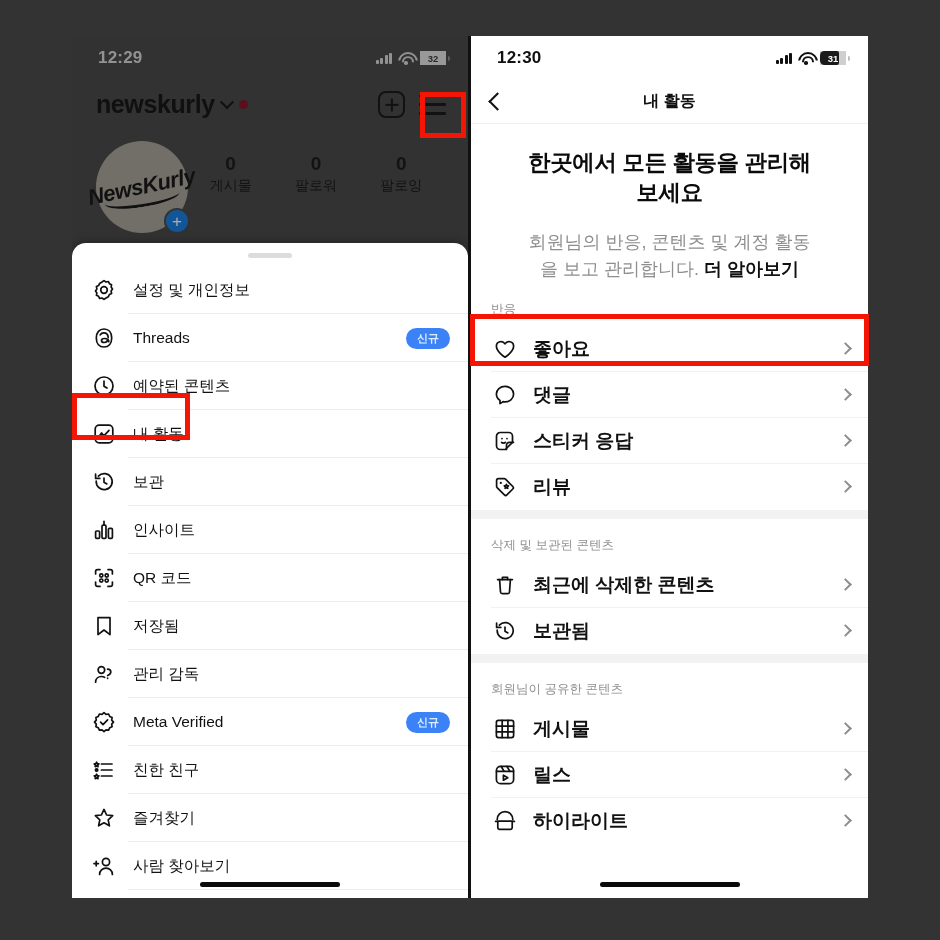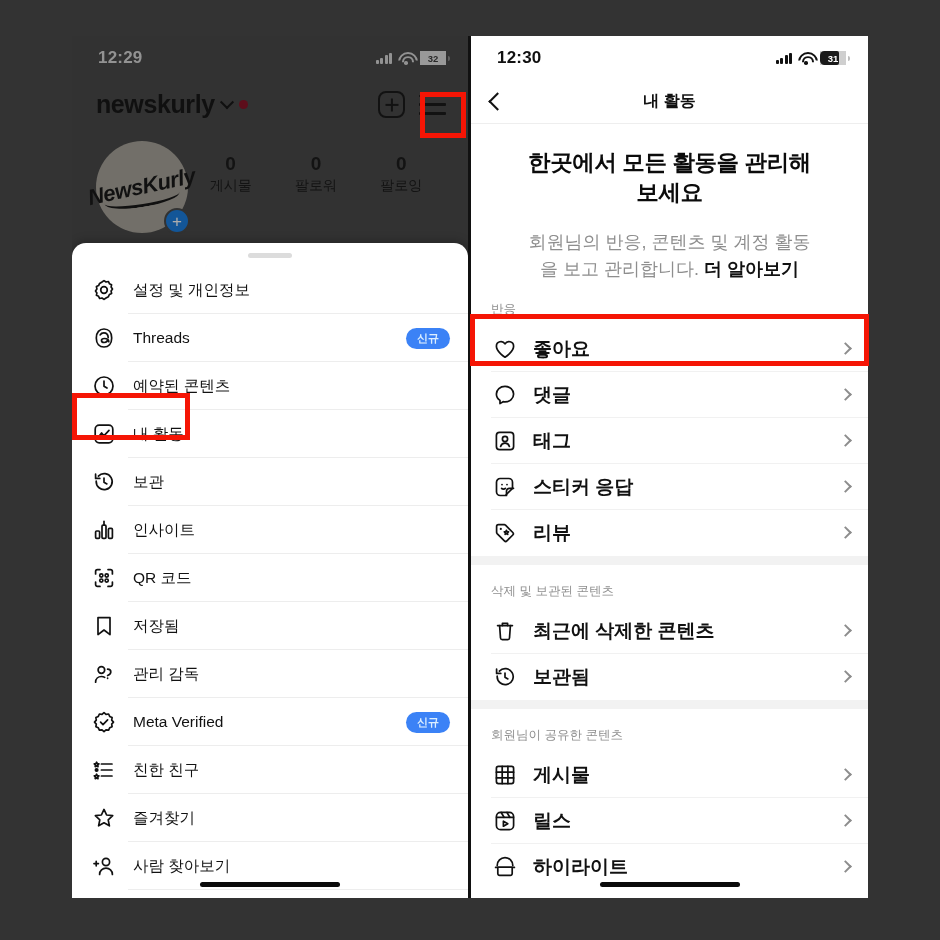--- a/index.html
+++ b/index.html
@@ -583,32 +583,20 @@
               <path d="M12 3.4c-4.9 0-8.6 3.4-8.6 7.7 0 2.6 1.4 4.9 3.6 6.3v3.2l3.1-1.9c.6.1 1.2.2 1.9.2 4.9 0 8.6-3.4 8.6-7.8S16.9 3.4 12 3.4z"></path>
             </svg>
           </span>
           <span class="l-label">댓글</span>
           <span class="chev-r"></span>
           <span class="sep"></span>
         </div>
         <div class="list-row">
           <span class="l-ico">
             <svg viewBox="0 0 24 24" width="24" height="24" fill="none" stroke="currentColor" stroke-width="1.7" stroke-linecap="round" stroke-linejoin="round">
-              <rect x="3.4" y="3.4" width="17.2" height="17.2" rx="3.2"></rect>
-              <circle cx="12" cy="10" r="2.6"></circle>
-              <path d="M7.6 17.4c.6-2 2.3-3.2 4.4-3.2s3.8 1.2 4.4 3.2"></path>
-            </svg>
-          </span>
-          <span class="l-label">태그</span>
-          <span class="chev-r"></span>
-          <span class="sep"></span>
-        </div>
-        <div class="list-row">
-          <span class="l-ico">
-            <svg viewBox="0 0 24 24" width="24" height="24" fill="none" stroke="currentColor" stroke-width="1.7" stroke-linecap="round" stroke-linejoin="round">
               <path d="M13.6 3.5H7.2A3.7 3.7 0 0 0 3.5 7.2v9.6a3.7 3.7 0 0 0 3.7 3.7h5.2l7.1-7.2V7.2a3.7 3.7 0 0 0-3.7-3.7z"></path>
               <path d="M20.5 13.3h-4.1a2.9 2.9 0 0 0-2.9 2.9v4.3"></path>
               <circle cx="9" cy="9.6" r=".9" fill="currentColor" stroke="none"></circle>
               <circle cx="14" cy="9.6" r=".9" fill="currentColor" stroke="none"></circle>
               <path d="M8.6 13.4c.8.9 2.9.9 3.8 0"></path>
             </svg>
           </span>
           <span class="l-label">스티커 응답</span>
           <span class="chev-r"></span>
           <span class="sep"></span>

